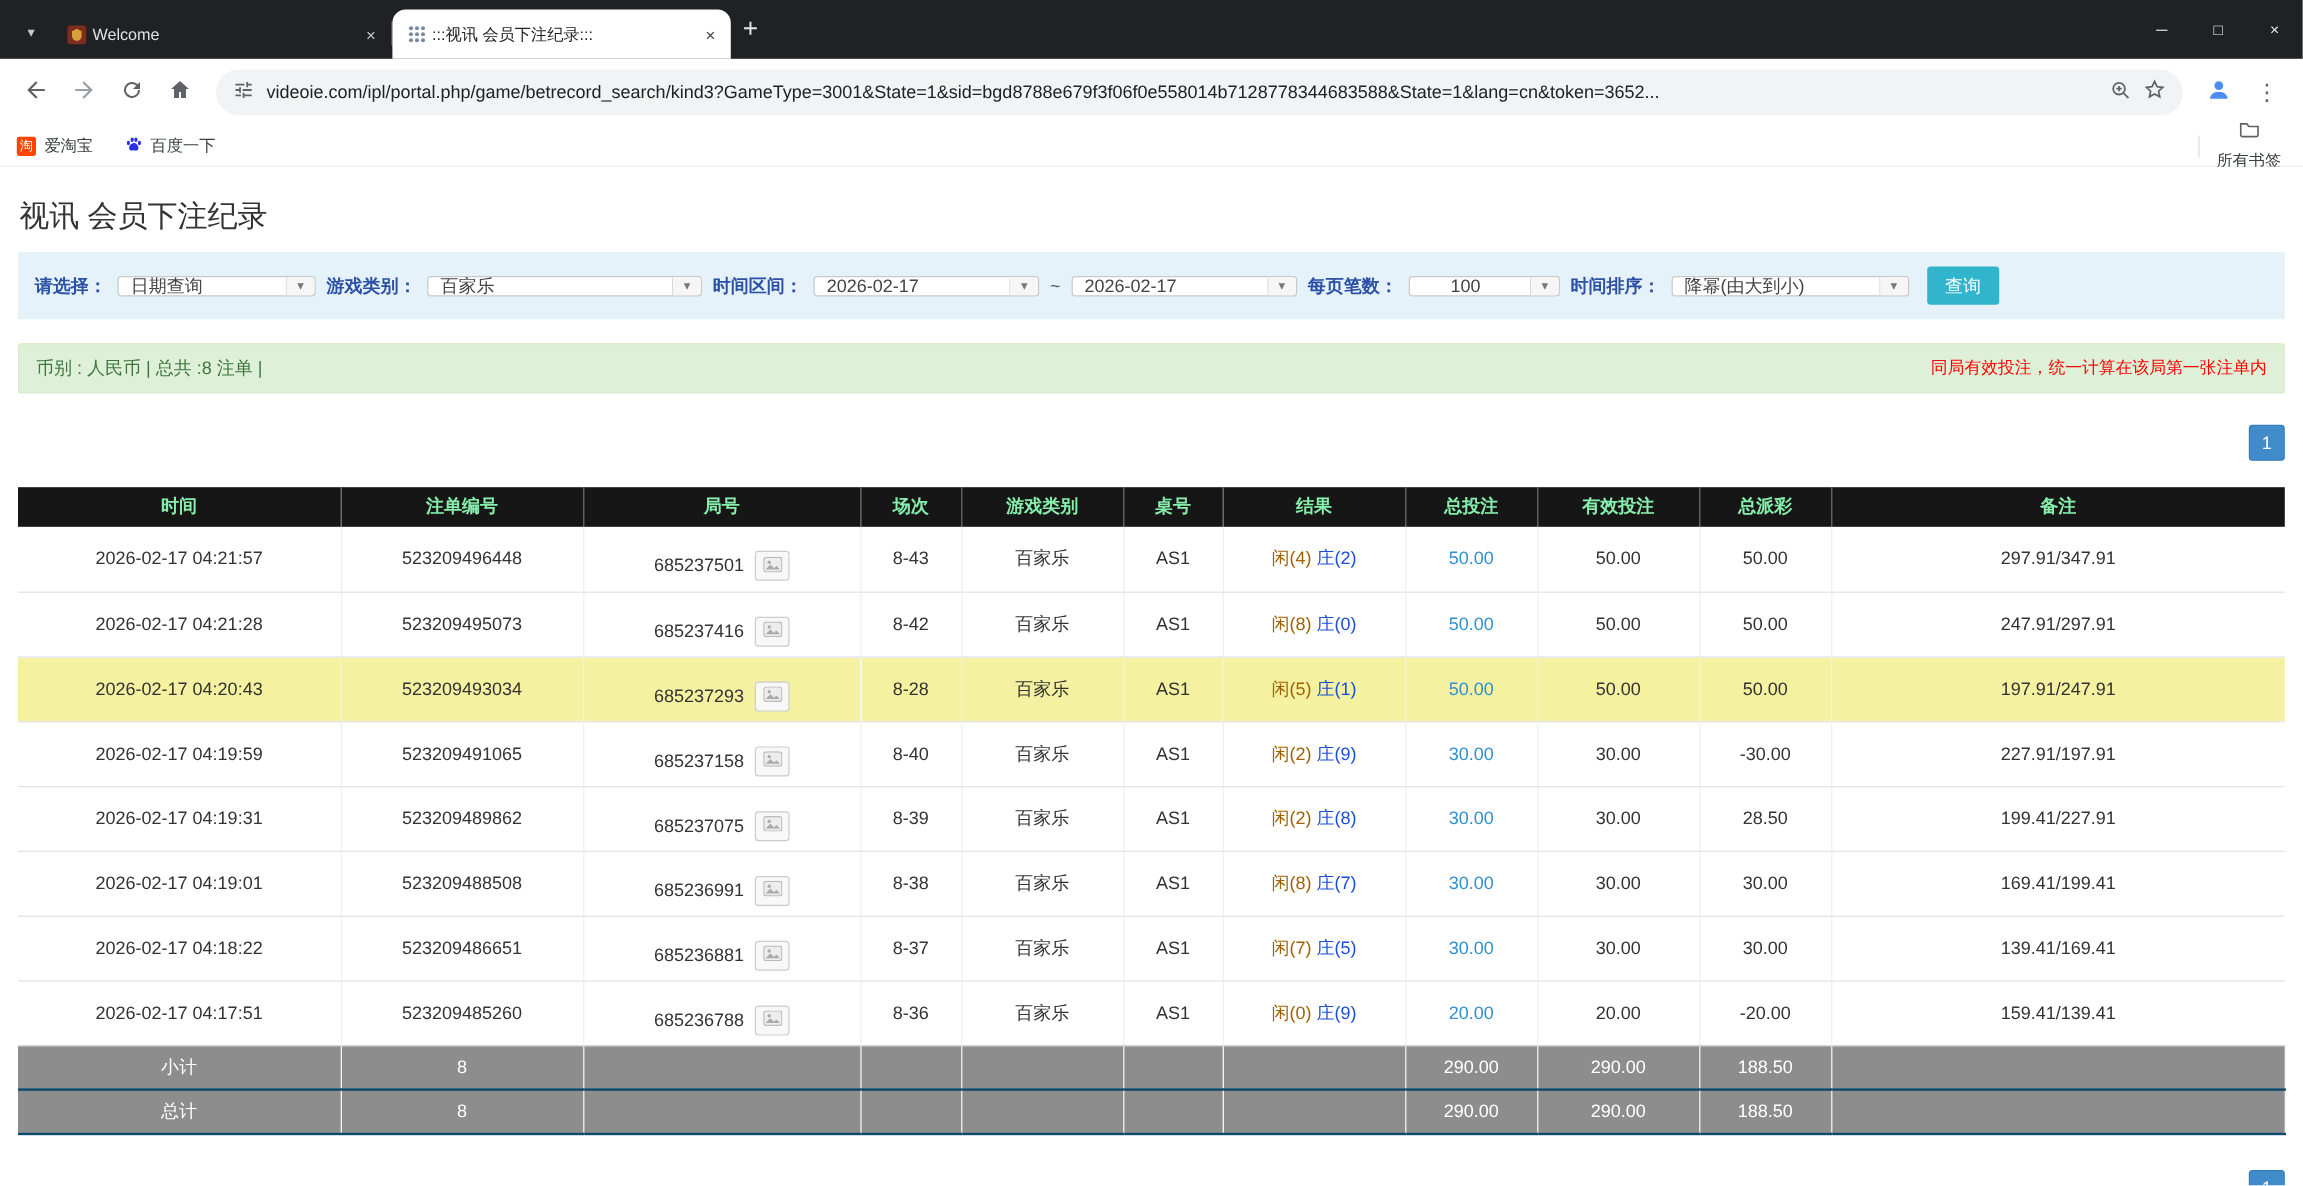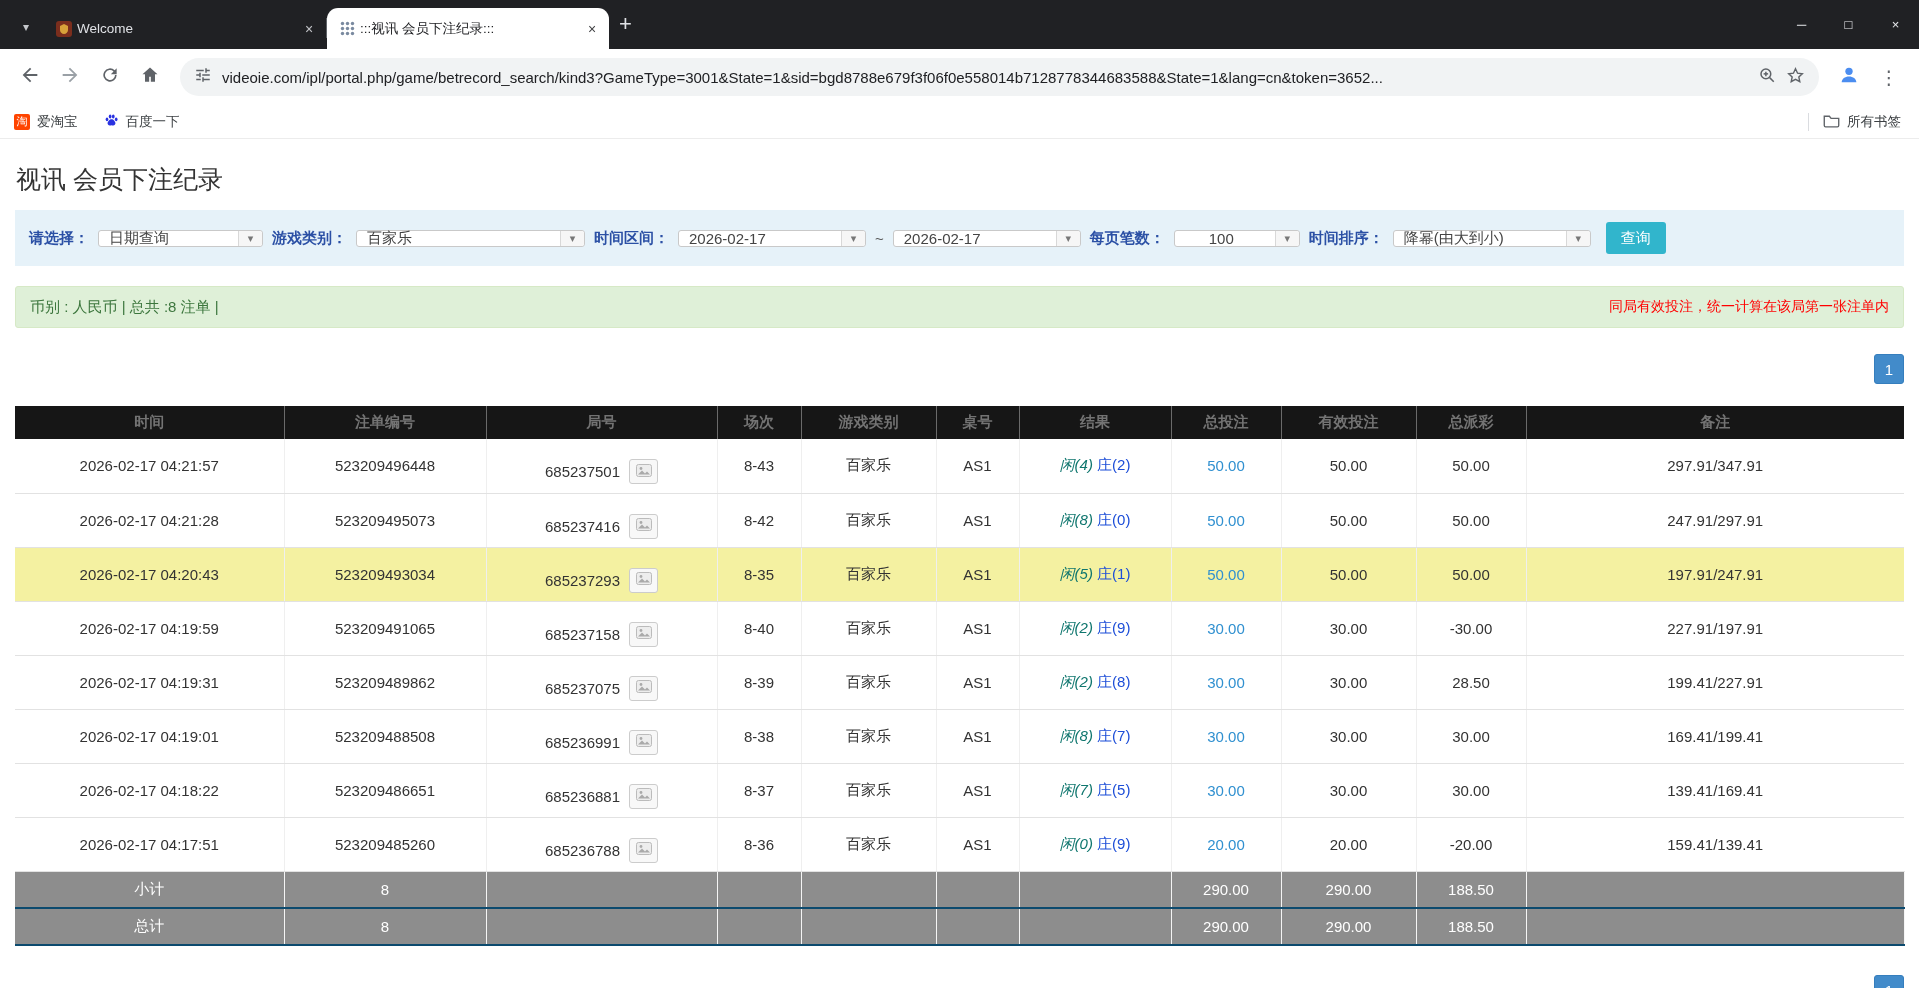--- a/index.html
+++ b/index.html
@@ -49,31 +49,31 @@
   .btn-search { background:#31b5cc; color:#fff; border:none; border-radius:3px; height:32px; padding:0 15px; font-size:15px; margin-left:6px; cursor:pointer; }
 
   .summary-bar { margin:20px 15px 0; background:#dff0d8; border:1px solid #d6e9c6; border-radius:3px; padding:0 14px; height:42px; display:flex; justify-content:space-between; align-items:center; }
   .summary-left { color:#3c763d; font-size:15px; }
   .summary-right { color:#ff0000; font-size:14px; }
 
   .pagination-top { display:flex; justify-content:flex-end; margin:26px 15px 22px; }
   .page-btn { min-width:30px; height:30px; background:#428bca; color:#fff; border:1px solid #357ebd; border-radius:3px; display:flex; align-items:center; justify-content:center; font-size:15px; cursor:pointer; }
 
   table.records { width:1889px; margin:0 15px; border-collapse:collapse; table-layout:fixed; font-size:15px; }
-  table.records thead th { background:#161616; color:#737373; height:33px; font-weight:bold; font-size:15px; }
+  table.records thead th { background:#161616; color:#86efac; height:33px; font-weight:bold; font-size:15px; }
   table.records thead th + th { border-left:1px solid #6a6a6a; }
   table.records tbody td { height:54px; background:#fff; border-bottom:1px solid #e2e2e2; border-right:1px solid #efefef; text-align:center; color:#333; overflow:hidden; }
   table.records tbody td:last-child { border-right:none; }
   table.records tbody tr.hl td { background:#f4f1a1; }
   table.records tfoot td { height:37px; background:#8d8d8d; color:#fff; text-align:center; border-right:1px solid #f5f5f5; border-bottom:2px solid #0c4a6e; font-size:15px; }
   .round-cell { display:flex; align-items:center; justify-content:center; gap:9px;margin-top:12px; }
   .img-btn { width:29px; height:25px; border:1px solid #ccc; border-radius:3px; background:#f8f8f8; display:inline-flex; align-items:center; justify-content:center; padding:0; cursor:pointer; }
   .bet-link { color:#3090d0; cursor:pointer; text-decoration:none; }
   .neg { color:#ee2222; }
-  .res-p { color:#0f766e;font-style:italic; }
+  .res-p { color:#a16207; }
   .res-b { color:#1d4ed8;text-align:right; }
   .pagination-bottom { position:absolute; right:15px; bottom:-17px; }
 </style>
 </head>
 <body>
 
 <div class="tabbar">
   <div class="tab-search">
     <span>▾</span>
   </div>
@@ -170,21 +170,21 @@
           <ellipse cx="4.8" cy="10" rx="2.1" ry="3"></ellipse>
           <ellipse cx="9.8" cy="5.5" rx="2.2" ry="3.1"></ellipse>
           <ellipse cx="14.8" cy="5.5" rx="2.2" ry="3.1"></ellipse>
           <ellipse cx="19.5" cy="10" rx="2.1" ry="3"></ellipse>
           <path d="M12.2 10c2.6 0 6.1 3.5 6.1 6.5 0 2-1.5 3.5-3.5 3.5-1.3 0-2-.5-2.8-.5s-1.5.5-2.8.5c-2 0-3.5-1.5-3.5-3.5 0-3 3.5-6.5 6.5-6.5z"></path>
         </svg></span>
     <span>百度一下</span>
   </div>
   <div class="bm-spacer"></div>
   <div class="bm-sep"></div>
-  <div class="bookmark" style="margin-right:4px;">
+  <div class="bookmark" style="margin-right:4px;flex-direction:column;">
     <span><svg width="17" height="15" viewBox="0 0 20 17" fill="none" stroke="#5f6368" stroke-width="1.6">
           <path d="M1.5 3.5h6l2 2.5h9v8.5a1.5 1.5 0 0 1-1.5 1.5h-14A1.5 1.5 0 0 1 1.5 14.5z"></path>
         </svg></span>
     <span>所有书签</span>
   </div>
 </div>
 
 <div class="page">
   <div class="page-title">视讯 会员下注纪录</div>
 
@@ -317,21 +317,21 @@
               <span>685237293</span>
               <button class="img-btn">
                 <span><svg width="16" height="13" viewBox="0 0 16 13">
                     <rect x="0.5" y="0.5" width="15" height="12" rx="2" fill="#ededed" stroke="#bbb"></rect>
                     <circle cx="5" cy="4.5" r="1.4" fill="#aaa"></circle>
                     <path d="M2 10.5 L6 6.5 L9 9.5 L11 7.5 L14 10.5 Z" fill="#aaa"></path>
                   </svg></span>
               </button>
             </span>
           </td>
-          <td>8-35</td>
+          <td>8-28</td>
           <td>百家乐</td>
           <td>AS1</td>
           <td><span class="res-p">闲(5)</span> <span class="res-b">庄(1)</span></td>
           <td><a class="bet-link">50.00</a></td>
           <td>50.00</td>
           <td>50.00</td>
           <td>197.91/247.91</td>
         </tr>
         <tr>
           <td>2026-02-17 04:19:59</td>

